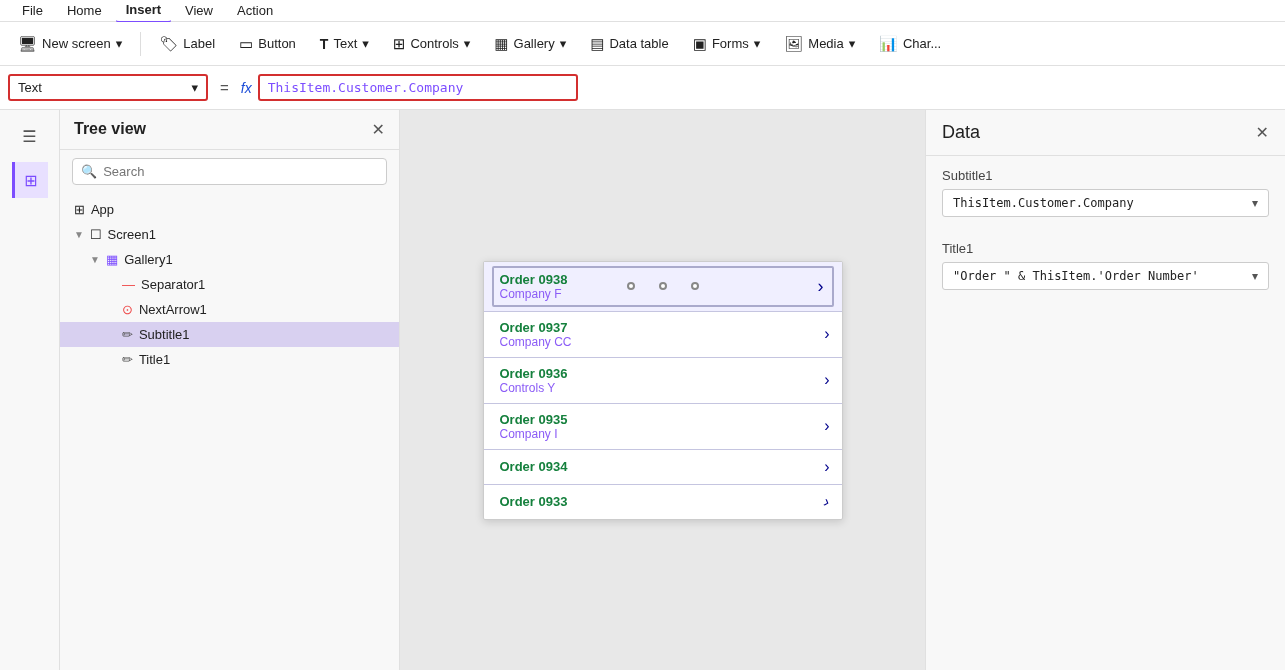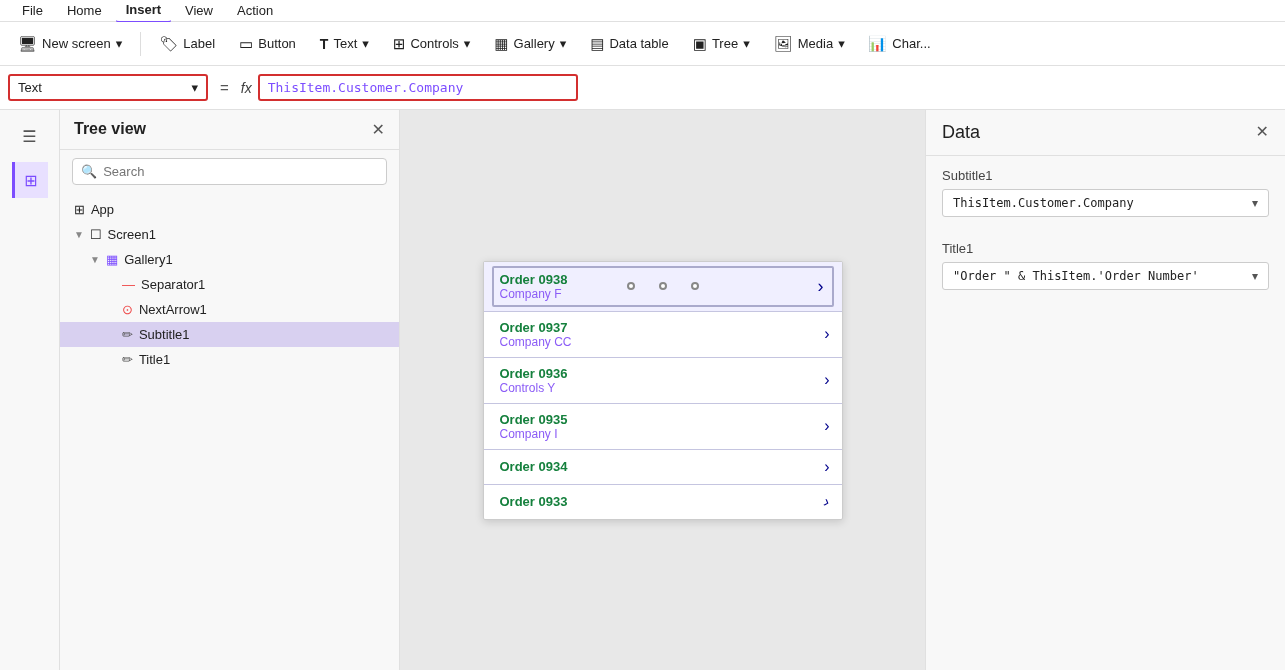--- a/index.html
+++ b/index.html
@@ -13,21 +13,21 @@
     
     .toolbar { display: flex; align-items: center; background: #fff; border-bottom: 1px solid #e0e0e0; padding: 0 8px; height: 44px; gap: 4px; overflow: hidden; }
     .toolbar-btn { display: flex; align-items: center; gap: 5px; padding: 4px 10px; border-radius: 3px; cursor: pointer; font-size: 13px; white-space: nowrap; }
     .toolbar-btn .icon { font-size: 15px; }
     .toolbar-divider { width: 1px; height: 24px; background: #ddd; margin: 0 4px; }
 
     
     .formula-bar { display: flex; align-items: center; background: #fff; border-bottom: 1px solid #e0e0e0; height: 44px; padding: 0 8px; gap: 6px; }
     .formula-dropdown { border: 2px solid #d32f2f; border-radius: 3px; padding: 4px 8px; font-size: 13px; min-width: 200px; display: flex; align-items: center; justify-content: space-between; background: #fff; cursor: pointer; }
     .formula-eq { font-size: 15px; color: #555; padding: 0 6px; }
-    .formula-fx { display: flex; align-items: center; gap: 4px; font-style: italic; color: #404040; font-size: 14px; }
+    .formula-fx { display: flex; align-items: center; gap: 4px; font-style: italic; color: #1d4ed8; font-size: 14px; }
     .formula-input { border: 2px solid #d32f2f; border-radius: 3px; padding: 4px 8px; font-size: 13px; min-width: 320px; background: #fff; color: #7c4dff; font-family: 'Consolas', monospace; }
 
     
     .main { display: flex; flex: 1; overflow: hidden; }
 
     
     .sidebar { width: 60px; background: #f8f8f8; border-right: 1px solid #e0e0e0; display: flex; flex-direction: column; align-items: center; padding: 8px 0; gap: 8px; }
     .sidebar-icon { width: 36px; height: 36px; display: flex; align-items: center; justify-content: center; border-radius: 4px; cursor: pointer; font-size: 16px; color: #555; }
     .sidebar-icon.active { background: #e8e0ff; color: #7c4dff; border-left: 3px solid #7c4dff; border-radius: 0; }
 
@@ -57,21 +57,21 @@
     .gallery-item-text { flex: 1; }
     .gallery-item-title { font-weight: 700; font-size: 13px; color: #15803d; }
     .gallery-item-subtitle { font-size: 12px; color: #8b5cf6; }
     .gallery-item-arrow { font-size: 16px; color: #00008b; margin-left: 8px; }
     .gallery-item-arrow.partial { color: #00008b; }
     .selected-overlay { position: absolute; top: 4px; left: 8px; right: 8px; bottom: 4px; border: 2px solid #aaaacc; pointer-events: none; border-radius: 2px; display: flex; align-items: center; justify-content: flex-end; }
     .dot { width: 8px; height: 8px; border-radius: 50%; background: #fff; border: 2px solid #888; }
 
     
     .data-panel { width: 360px; background: #f8f8f8; border-left: 1px solid #e0e0e0; display: flex; flex-direction: column; }
-    .data-header { display: flex; justify-content: space-between; padding: 12px 16px; border-bottom: 1px solid #e0e0e0; }
+    .data-header { display: flex; align-items: center; justify-content: space-between; padding: 12px 16px; border-bottom: 1px solid #e0e0e0; }
     .data-title { font-size: 18px; font-weight: 400; }
     .data-section { padding: 12px 16px; }
     .data-section-label { font-size: 13px; color: #444; margin-bottom: 6px; }
     .data-dropdown { border: 1px solid #ccc; border-radius: 3px; background: #fff; padding: 6px 10px; font-size: 13px; display: flex; align-items: center; justify-content: space-between; cursor: pointer; }
     .data-dropdown-value { color: #222; font-family: 'Consolas', monospace; font-size: 12px; }
     .chevron-down { font-size: 12px; color: #555; }
   </style>
 </head>
 <body>
 
@@ -112,21 +112,21 @@
     <span class="icon">▦</span>
     <span>Gallery</span>
     <span>▾</span>
   </div>
   <div class="toolbar-btn">
     <span class="icon">▤</span>
     <span>Data table</span>
   </div>
   <div class="toolbar-btn">
     <span class="icon">▣</span>
-    <span>Tree</span>
+    <span>Forms</span>
     <span>▾</span>
   </div>
   <div class="toolbar-btn">
     <span class="icon">🖼</span>
     <span>Media</span>
     <span>▾</span>
   </div>
   <div class="toolbar-btn">
     <span class="icon">📊</span>
     <span>Char...</span>

